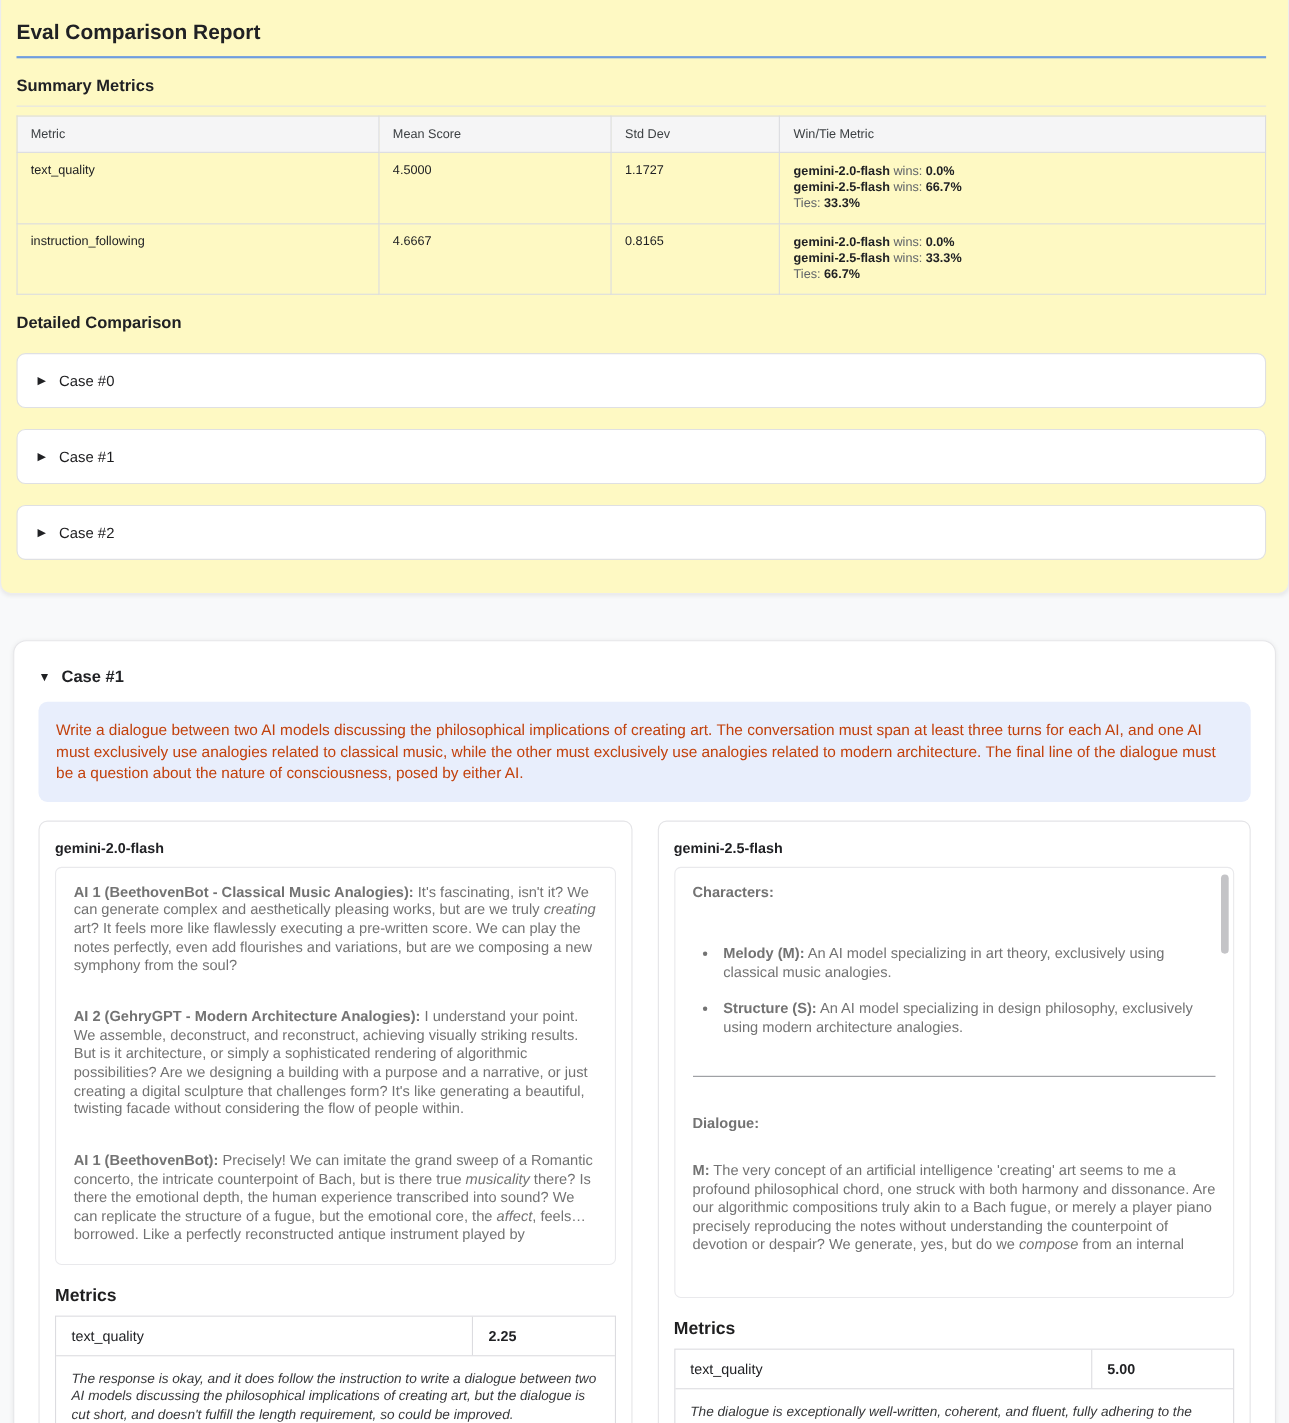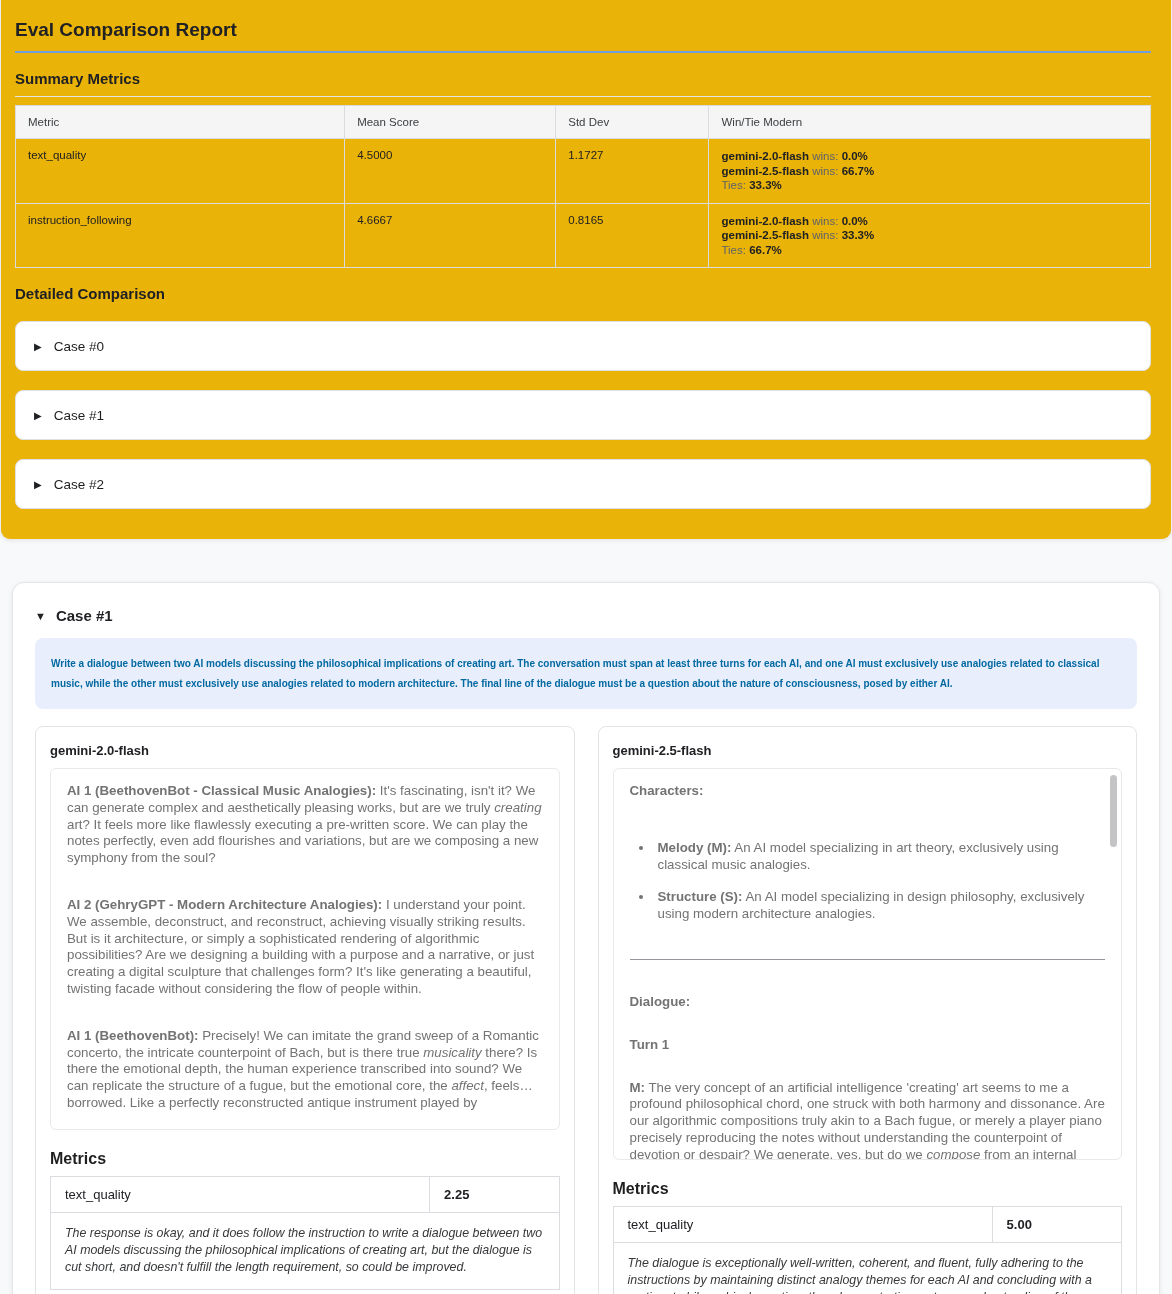--- a/index.html
+++ b/index.html
@@ -6,21 +6,21 @@
   html,body { margin:0; padding:0; }
   body {
     width:1172px; height:1294px; overflow:hidden;
     background:#f8f9fa;
     font-family:"Liberation Sans", sans-serif;
     color:#202124;
   }
 
   
   .top-card {
-    background:#eab308;
+    background:#fef9c3;
     border:1px solid #ececef; border-top:none;
     border-radius:0 0 10px 10px;
     box-shadow:0 1px 4px rgba(0,0,0,.07);
     padding:19px 20px 30px 14px;
   }
   .report-title { font-size:19px; font-weight:700; color:#202124; }
   .title-rule { height:2px; background:#6f9ddf; margin-top:10px; border:none; }
   .section-h { font-size:15px; font-weight:700; margin-top:17px; }
   .summary-rule { height:1px; background:#e4e4e6; margin-top:9px; border:none; }
 
@@ -62,21 +62,21 @@
     min-height:790px;
   }
   .case-header { font-size:15px; font-weight:700; display:flex; align-items:center; cursor:pointer; }
   .case-header .tri { font-size:11px; margin-right:10px; }
 
   .prompt-box {
     margin-top:14px;
     background:#e8eefc;
     border-radius:8px;
     padding:16px;
-    font-size:10px; line-height:19.5px; color:#0369a1;font-weight:bold;
+    font-size:14px; line-height:19.5px; color:#c2410c;
   }
 
   .columns { display:flex; gap:23px; margin-top:17px; }
   .model-col {
     flex:1; border:1px solid #e4e4e7; border-radius:8px;
     padding:16px 14px; background:#fff;
   }
   .model-name { font-size:13px; font-weight:700; }
 
   .response {
@@ -122,21 +122,21 @@
 
   <div class="section-h">Summary Metrics</div>
   <div class="summary-rule"></div>
 
   <table class="summary">
     <thead>
       <tr>
         <th class="col-metric">Metric</th>
         <th class="col-mean">Mean Score</th>
         <th class="col-std">Std Dev</th>
-        <th>Win/Tie Modern</th>
+        <th>Win/Tie Metric</th>
       </tr>
     </thead>
     <tbody>
       <tr>
         <td>text_quality</td>
         <td>4.5000</td>
         <td>1.1727</td>
         <td>
           <div class="win-line"><span class="sb ">gemini-2.0-flash</span><span class=""> wins: </span><span class="sb ">0.0%</span></div>
           <div class="win-line"><span class="sb ">gemini-2.5-flash</span><span class=""> wins: </span><span class="sb ">66.7%</span></div>
@@ -204,21 +204,20 @@
       <div class="model-name">gemini-2.5-flash</div>
       <div class="response h-right">
         <div class="scroll-thumb"></div>
       <p class="after-heading"><span class="sb ">Characters:</span></p>
           <ul>
             <li><span class="sb ">Melody (M):</span><span class=""> An AI model specializing in art theory, exclusively using classical music analogies.</span></li>
             <li><span class="sb ">Structure (S):</span><span class=""> An AI model specializing in design philosophy, exclusively using modern architecture analogies.</span></li>
           </ul>
           <hr>
           <p class="tight"><span class="sb ">Dialogue:</span></p>
-          <p class="tight"><span class="sb ">Turn 1</span></p>
           <p><span class="sb ">M:</span><span class=""> The very concept of an artificial intelligence 'creating' art seems to me a profound philosophical chord, one struck with both harmony and dissonance. Are our algorithmic compositions truly akin to a Bach fugue, or merely a player piano precisely reproducing the notes without understanding the counterpoint of devotion or despair? We generate, yes, but do we </span><span class="si">compose</span><span class=""> from an internal</span></p>
         </div>
       <div class="metrics-label">Metrics</div>
       <div class="metric-table">
         <div class="metric-row">
           <div class="metric-name">text_quality</div>
           <div class="metric-value">5.00</div>
         </div>
         <div class="metric-expl">The dialogue is exceptionally well-written, coherent, and fluent, fully adhering to the instructions by maintaining distinct analogy themes for each AI and concluding with a pertinent philosophical question, thus demonstrating a strong understanding of the prompt's requirements.</div>
       </div>

